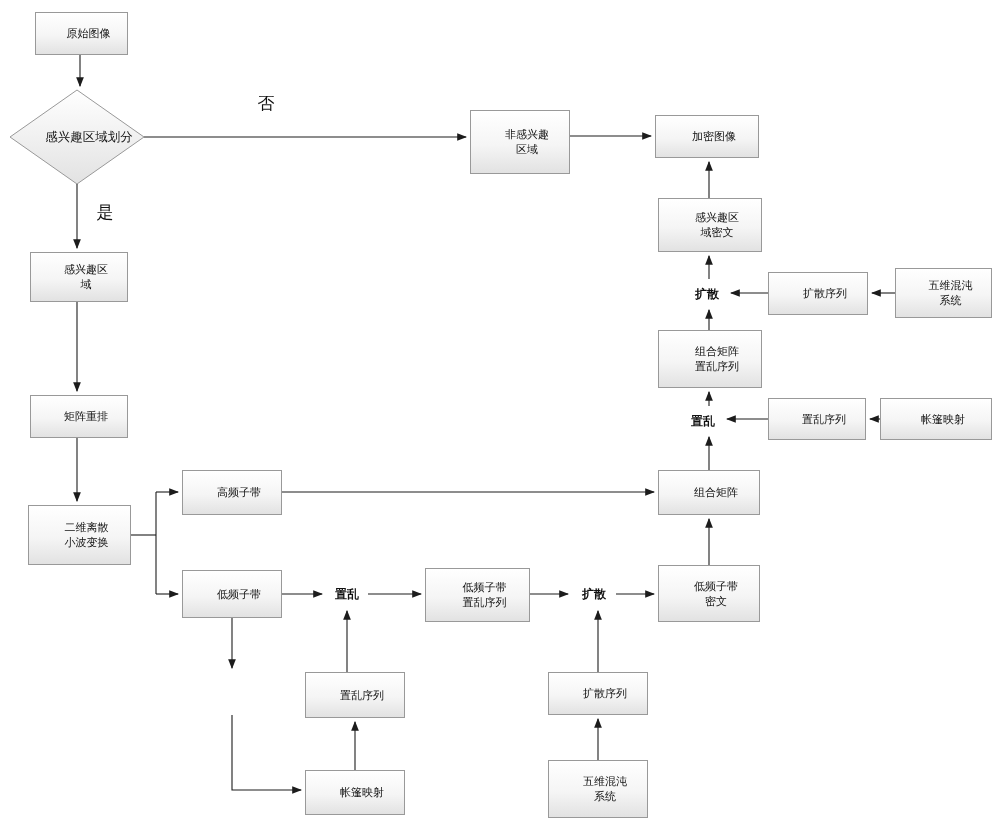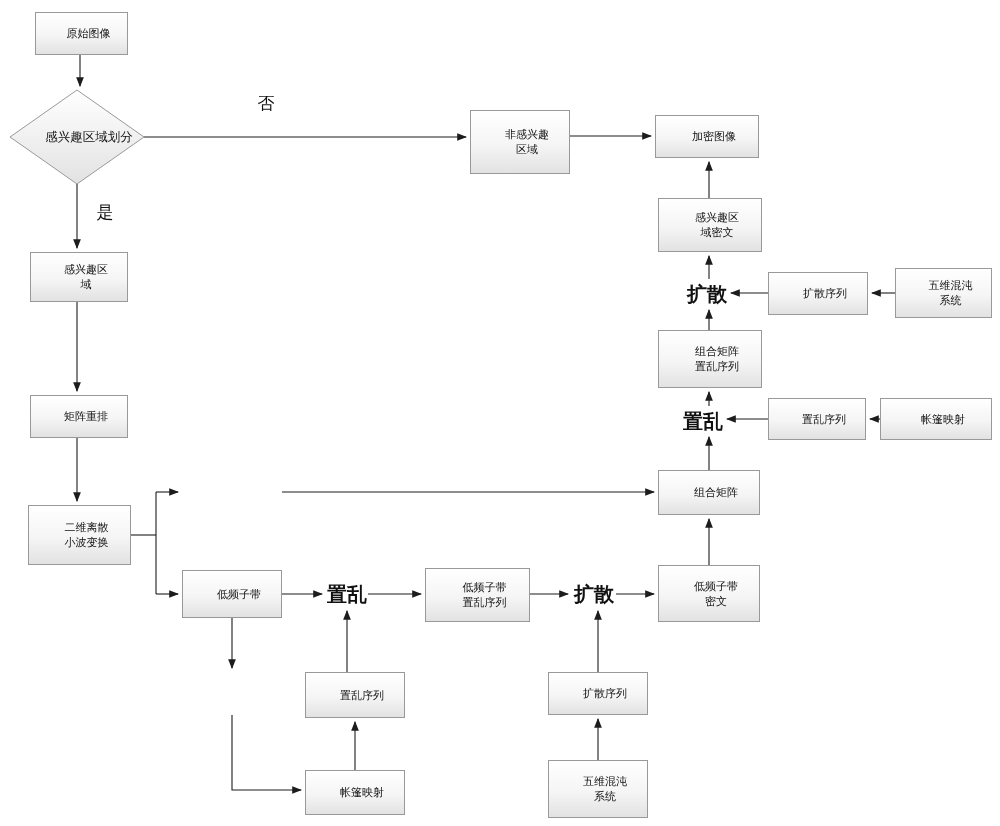--- a/index.html
+++ b/index.html
@@ -10,21 +10,21 @@
   .node{
     position:absolute;display:flex;align-items:center;justify-content:center;
     text-align:center;white-space:pre-line;font-size:11px;line-height:1.32;
     background:linear-gradient(180deg,#ffffff 0%,#f5f5f5 55%,#e2e2e2 100%);
     border:1px solid #999999;box-sizing:border-box;padding-left:14px;
   }
   .flow-label{
     position:absolute;display:flex;align-items:center;justify-content:center;
     font-size:17px;background:#ffffff;text-align:center;
   }
-  .flow-label.bold{font-weight:bold;font-size:20px;}
+  .flow-label.bold{font-weight:bold;font-size:12px;}
   .diamond-label{
     position:absolute;display:flex;align-items:center;justify-content:center;
     font-size:12.5px;text-align:center;
   }
   svg.wires{position:absolute;left:0;top:0;width:1000px;height:826px;}
   svg.wires line, svg.wires polyline{stroke:#1c1c1c;stroke-width:1.1;fill:none;}
 </style>
 </head>
 <body>
 
@@ -109,20 +109,21 @@
   <div class="node" style="left:35px;top:12px;width:93px;height:43px;">原始图像</div>
   <div class="diamond-label" style="left:24px;top:125px;width:130px;height:24px;">感兴趣区域划分</div>
   <div class="node" style="left:470px;top:110px;width:100px;height:64px;">非感兴趣
 区域</div>
   <div class="node" style="left:655px;top:115px;width:104px;height:43px;">加密图像</div>
   <div class="node" style="left:30px;top:252px;width:98px;height:50px;">感兴趣区
 域</div>
   <div class="node" style="left:28px;top:505px;width:103px;height:60px;">二维离散
 小波变换</div>
   <div class="node" style="left:30px;top:395px;width:98px;height:43px;">矩阵重排</div>
+  <div class="node" style="left:182px;top:470px;width:100px;height:45px;">高频子带</div>
   <div class="node" style="left:182px;top:570px;width:100px;height:48px;">低频子带</div>
   <div class="node" style="left:658px;top:470px;width:102px;height:45px;">组合矩阵</div>
   <div class="node" style="left:425px;top:568px;width:105px;height:54px;">低频子带
 置乱序列</div>
   <div class="node" style="left:658px;top:565px;width:102px;height:57px;">低频子带
 密文</div>
   <div class="node" style="left:658px;top:330px;width:104px;height:58px;">组合矩阵
 置乱序列</div>
   <div class="node" style="left:768px;top:398px;width:98px;height:42px;">置乱序列</div>
   <div class="node" style="left:880px;top:398px;width:112px;height:42px;">帐篷映射</div>

